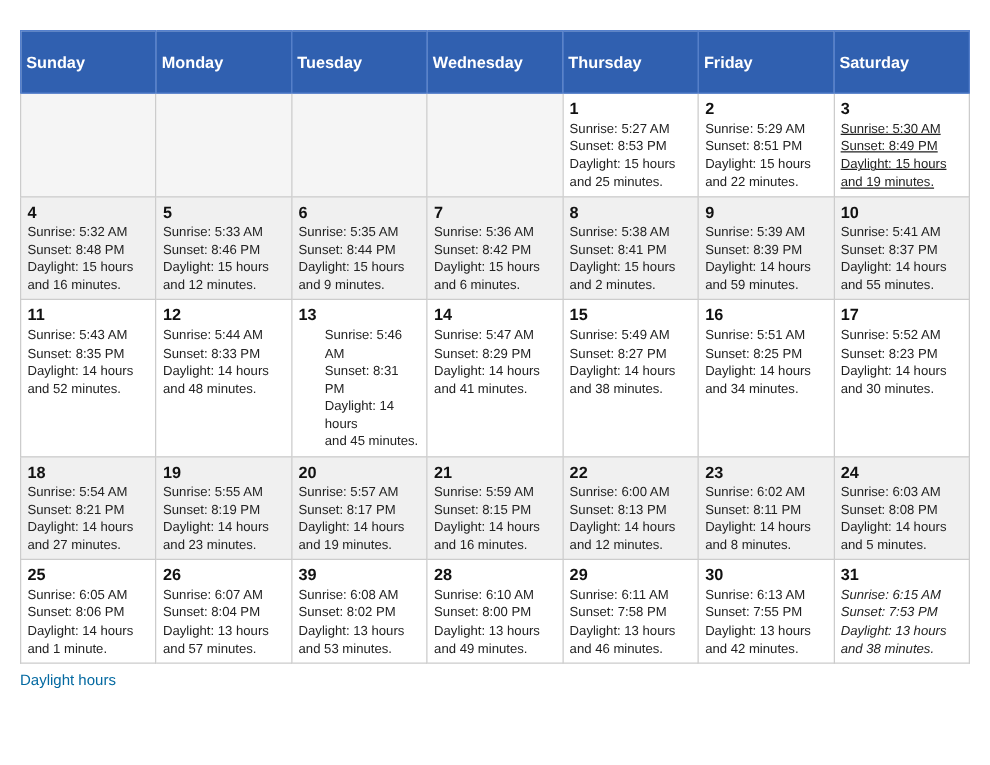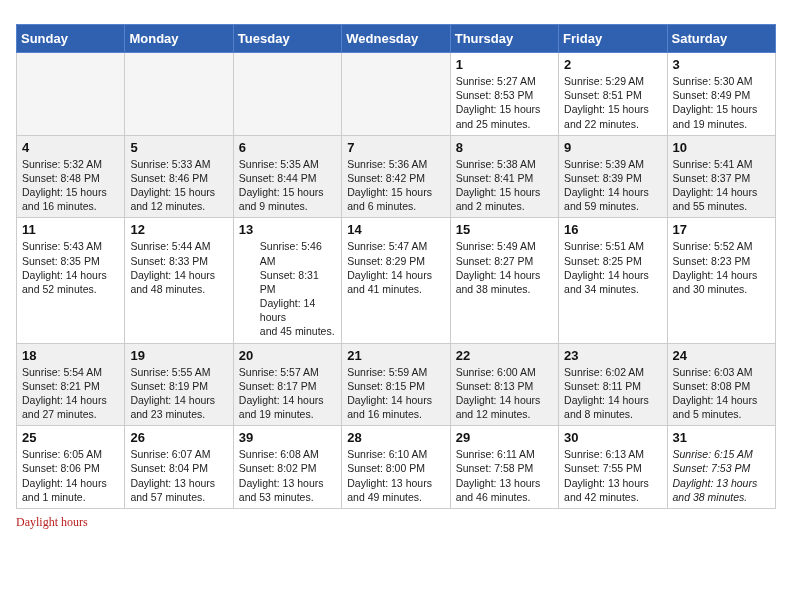--- a/index.html
+++ b/index.html
@@ -39,34 +39,33 @@
       font-weight: bold;
       color: #222;
     }
     .location {
       font-size: 16px;
       color: #333;
       font-weight: bold;
     }
     .footer-note {
       font-size: 12px;
-      color: #b91c1c;
+      color: #0369a1;
       margin-top: 6px;
-      font-family: Liberation Serif, serif;
     }
     table {
       width: 100%;
       border-collapse: collapse;
       table-layout: fixed;
     }
     th {
       background-color: #3060b0;
       color: #fff;
       font-size: 13px;
-      padding: 6px 4px;
+      padding: 17px 4px;
       text-align: left;
       border: 1px solid #5580cc;
     }
     td {
       border: 1px solid #ccc;
       vertical-align: top;
       padding: 4px 5px;
       font-size: 10.5px;
       height: 80px;
       background: #fff;
@@ -122,21 +121,21 @@
         </td>
         <td>
           <div class="day-num">2</div>
           <div class="day-info" style="white-space: pre-line;">Sunrise: 5:29 AM
 Sunset: 8:51 PM
 Daylight: 15 hours
 and 22 minutes.</div>
         </td>
         <td>
           <div class="day-num">3</div>
-          <div class="day-info" style="white-space: pre-line;">Sunrise: 5:30 AM
+          <div class="day-info" style="white-space: pre-line; text-decoration: underline;">Sunrise: 5:30 AM
 Sunset: 8:49 PM
 Daylight: 15 hours
 and 19 minutes.</div>
         </td>
       </tr>
       <tr>
         <td class="shaded">
           <div class="day-num">4</div>
           <div class="day-info" style="white-space: pre-line;">Sunrise: 5:32 AM
 Sunset: 8:48 PM

